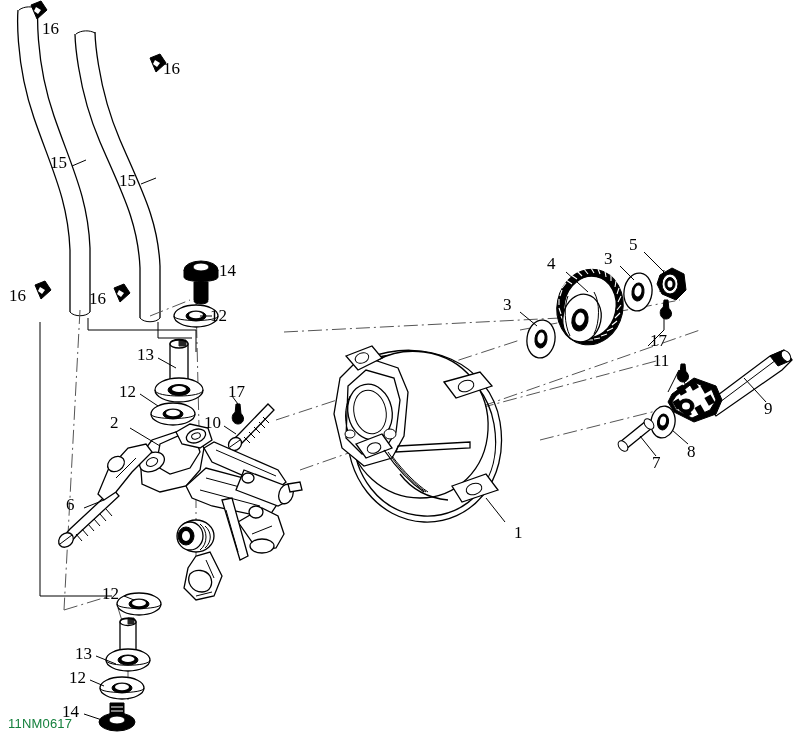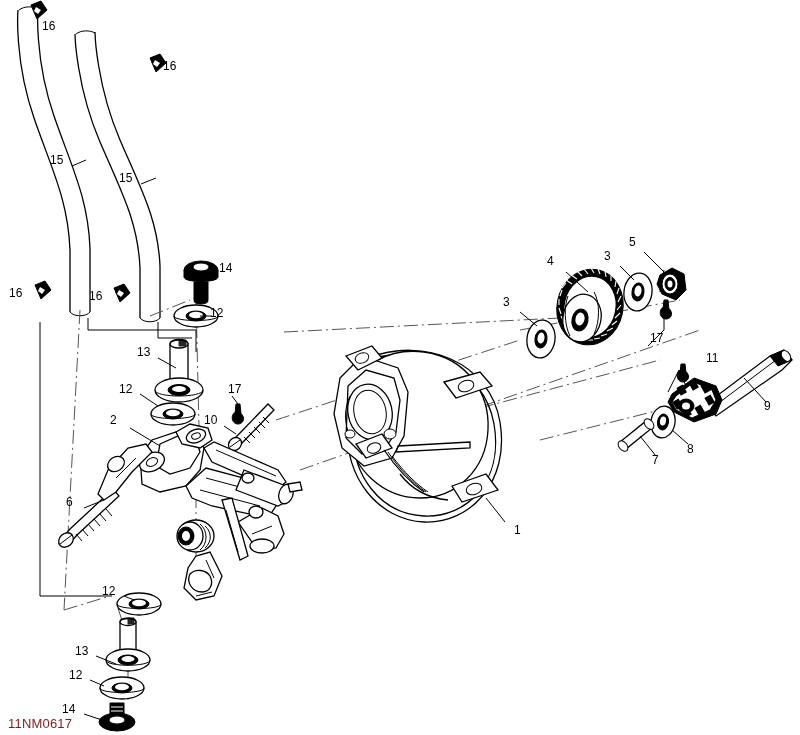--- a/index.html
+++ b/index.html
@@ -17,35 +17,35 @@
   }
   #parts-svg {
     position: absolute;
     left: 0;
     top: 0;
     width: 800px;
     height: 735px;
   }
   .lbl {
     position: absolute;
-    font-family: Liberation Sans, sans-serif;
-    font-size: 12px;
+    font-family: Liberation Serif, serif;
+    font-size: 17px;
     font-weight: 400;
     color: #000000;
     white-space: nowrap;
     line-height: 1;
     user-select: none;
   }
   #ref-code {
     position: absolute;
     left: 8px;
     top: 716px;
     font-family: "Liberation Sans", sans-serif;
     font-size: 13px;
-    color: #7f1d1d;
+    color: #15803d;
     letter-spacing: 0.2px;
   }
   .stroke { fill: none; stroke: #000; stroke-width: 1.3; }
   .stroke-thin { fill: none; stroke: #000; stroke-width: 1; }
   .leader { fill: none; stroke: #000; stroke-width: 1; }
   .axis { fill: none; stroke: #555; stroke-width: 1; stroke-dasharray: 14 4 2 4; }
   .solidblack { fill: #000; stroke: #000; stroke-width: 1; }
   .white { fill: #fff; stroke: #000; stroke-width: 1.3; }
   .white-thin { fill: #fff; stroke: #000; stroke-width: 1; }
   .hatch { fill: #fff; stroke: #000; stroke-width: 1; }
@@ -399,21 +399,21 @@
   <div class="lbl" style="left:110px; top:414px;">2</div>
   <div class="lbl" style="left:503px; top:296px;">3</div>
   <div class="lbl" style="left:604px; top:250px;">3</div>
   <div class="lbl" style="left:547px; top:255px;">4</div>
   <div class="lbl" style="left:629px; top:236px;">5</div>
   <div class="lbl" style="left:66px; top:496px;">6</div>
   <div class="lbl" style="left:652px; top:454px;">7</div>
   <div class="lbl" style="left:687px; top:443px;">8</div>
   <div class="lbl" style="left:764px; top:400px;">9</div>
   <div class="lbl" style="left:204px; top:414px;text-align:right;">10</div>
-  <div class="lbl" style="left:706px; top:352px;">11</div>
+  <div class="lbl" style="left:653px; top:352px;">11</div>
   <div class="lbl" style="left:210px; top:307px;">12</div>
   <div class="lbl" style="left:119px; top:383px;">12</div>
   <div class="lbl" style="left:102px; top:585px;">12</div>
   <div class="lbl" style="left:69px; top:669px;">12</div>
   <div class="lbl" style="left:137px; top:346px;">13</div>
   <div class="lbl" style="left:75px; top:645px;">13</div>
   <div class="lbl" style="left:219px; top:262px;">14</div>
   <div class="lbl" style="left:62px; top:703px;">14</div>
   <div class="lbl" style="left:50px; top:154px;">15</div>
   <div class="lbl" style="left:119px; top:172px;">15</div>

